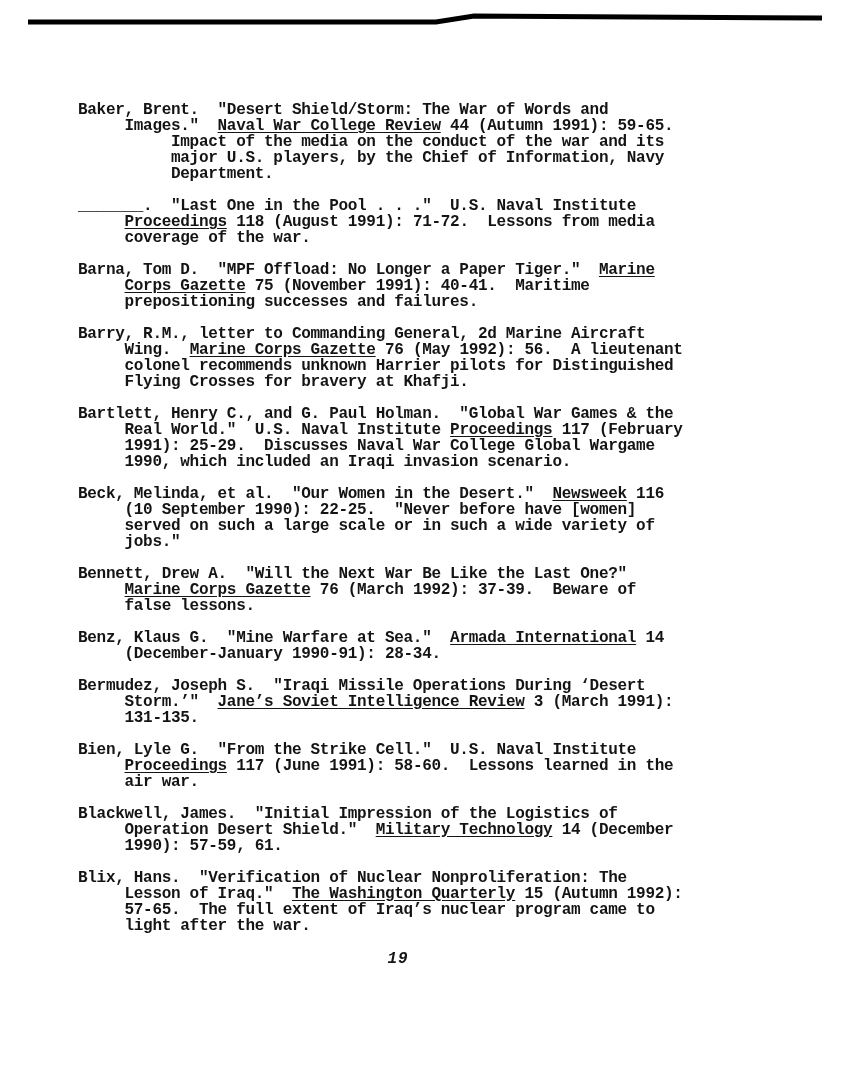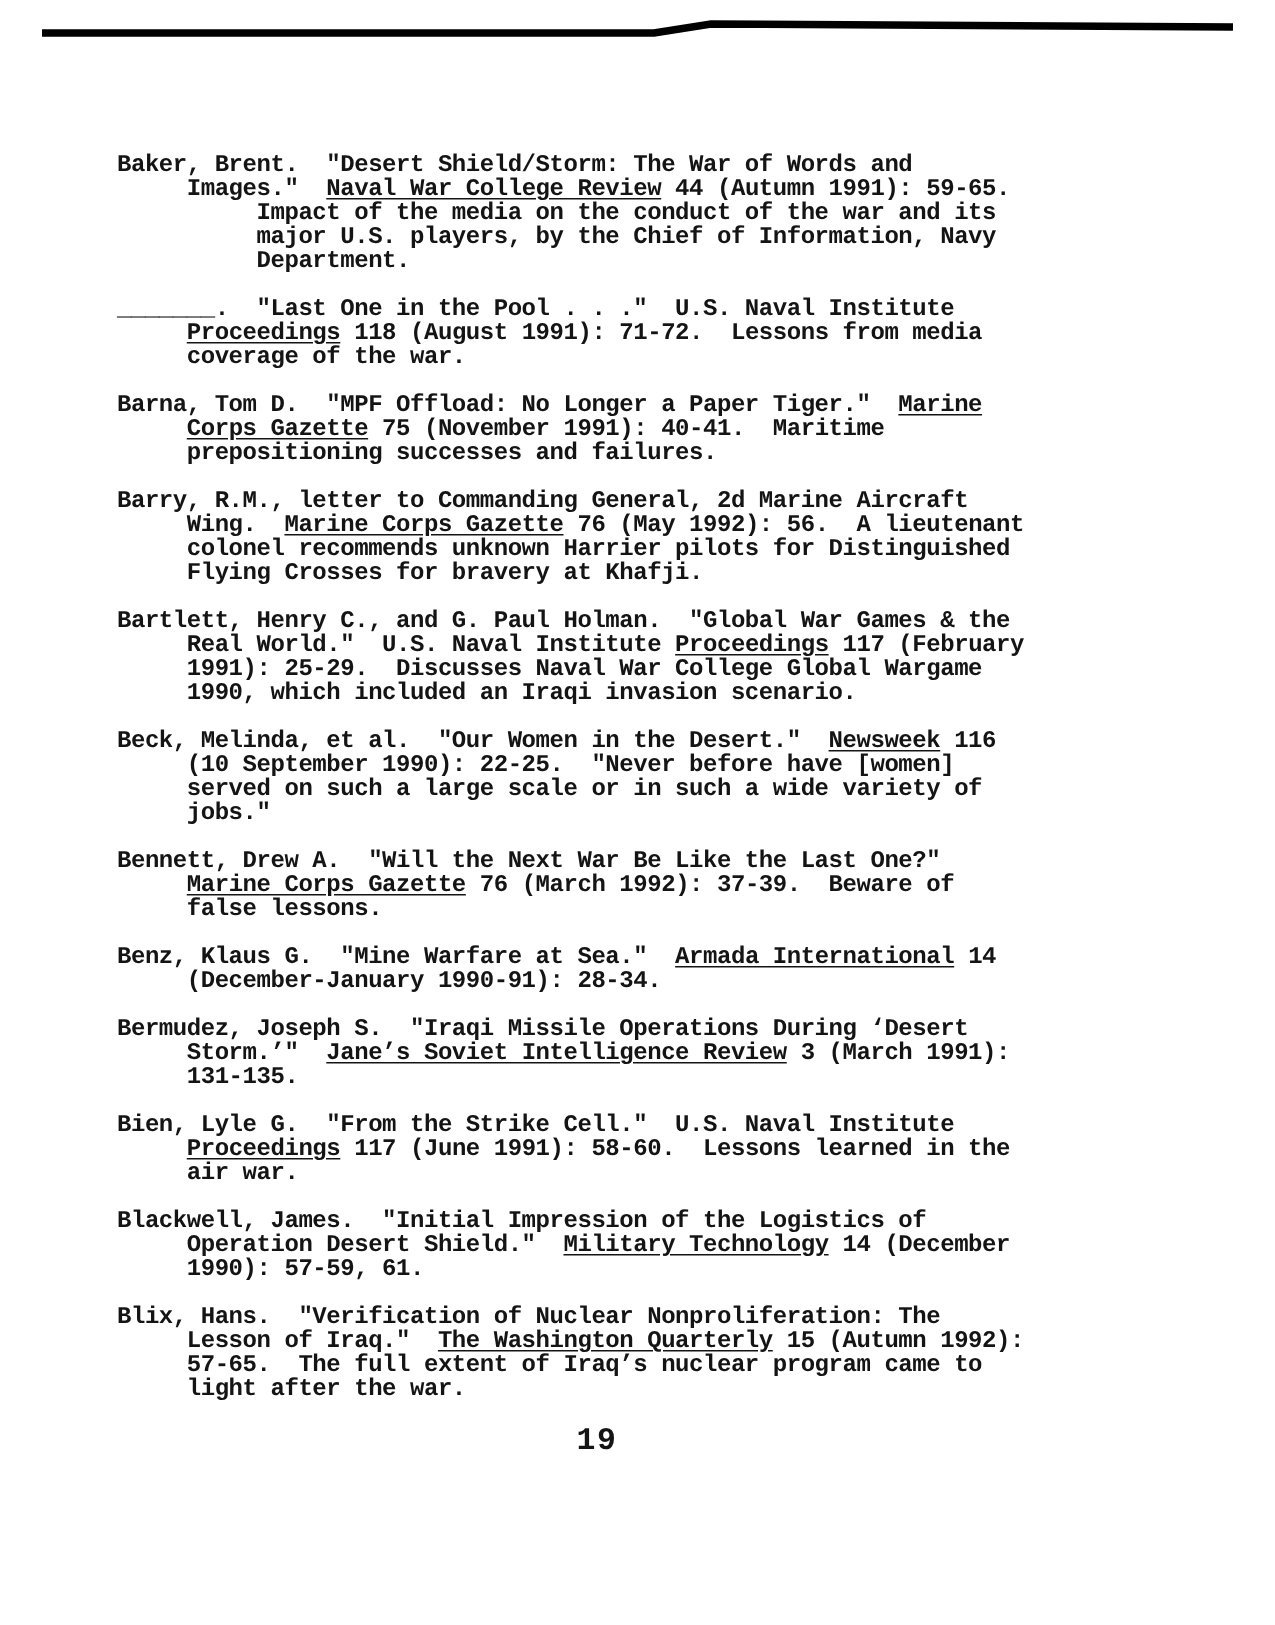--- a/index.html
+++ b/index.html
@@ -42,23 +42,24 @@
     text-decoration: underline;
     text-underline-offset: 2px;
     text-align: center;
   }
   .page-number {
     position: absolute;
     top: 950px;
     left: 78px;
     width: 640px;
     text-align: center;
-    font-size: 21px;
+    font-size: 16px;
     font-weight: bold;
     letter-spacing: 1px;
+    font-style: italic;
   }
 </style>
 </head>
 <body>
 
 <div class="page">
 
   <svg class="top-rule" width="794" height="24" viewBox="0 0 794 24">
     <polyline points="0,14 408,14 446,8 794,10" fill="none" stroke="#000000" stroke-width="5"></polyline>
   </svg>

